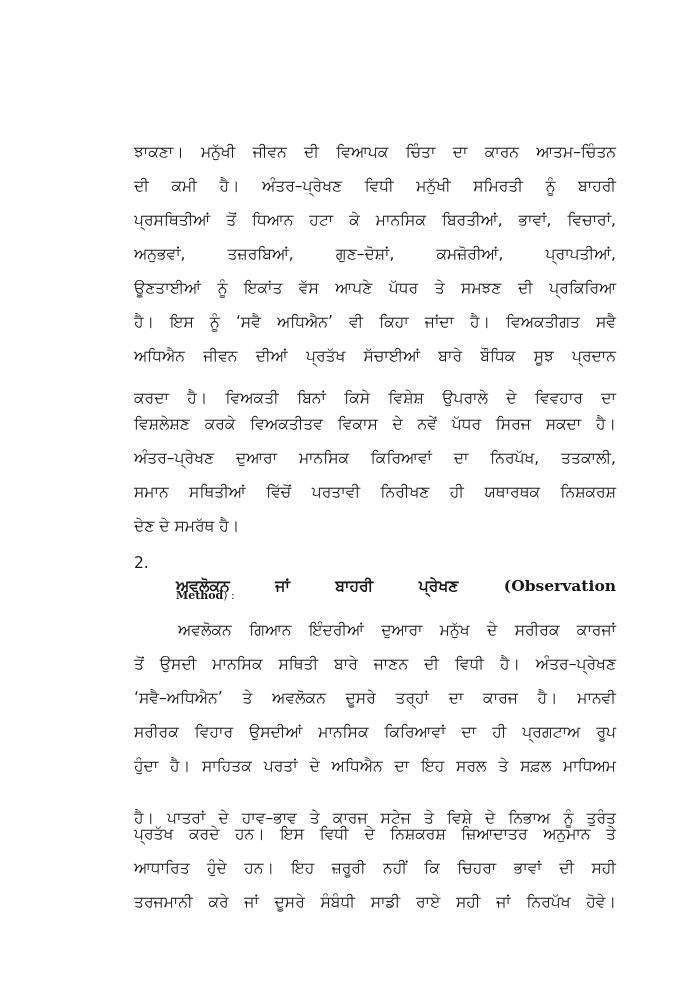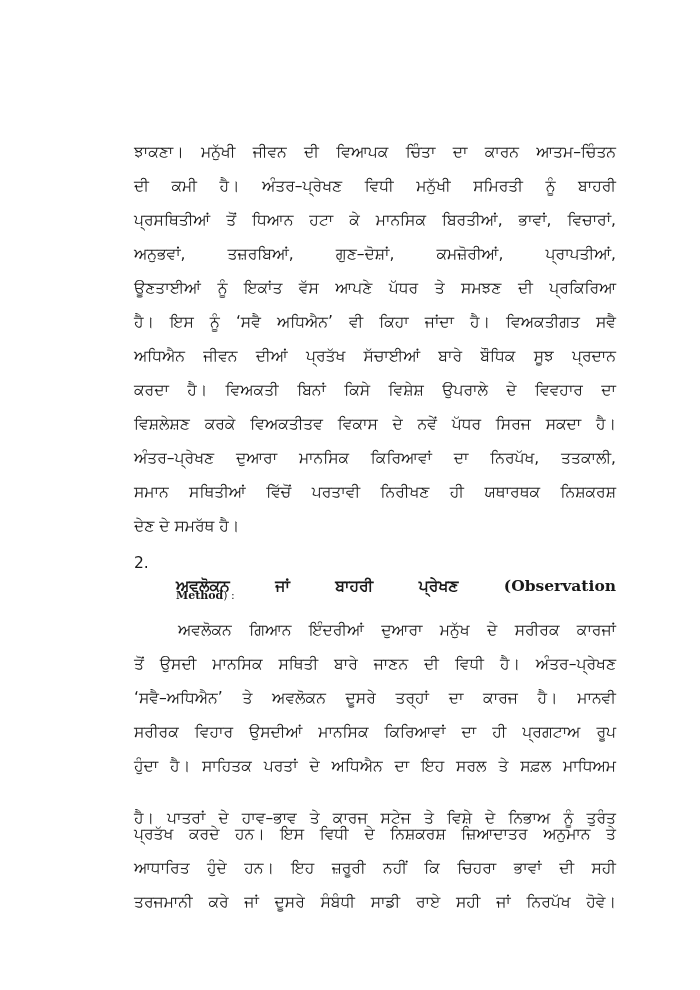--- a/index.html
+++ b/index.html
@@ -35,21 +35,21 @@
 <div class="page">
 
   <div>
     <div class="line" style="top:142px">ਝਾਕਣਾ। ਮਨੁੱਖੀ ਜੀਵਨ ਦੀ ਵਿਆਪਕ ਚਿੰਤਾ ਦਾ ਕਾਰਨ ਆਤਮ–ਚਿੰਤਨ</div>
     <div class="line" style="top:176px">ਦੀ ਕਮੀ ਹੈ। ਅੰਤਰ–ਪ੍ਰੇਖਣ ਵਿਧੀ ਮਨੁੱਖੀ ਸਮਿਰਤੀ ਨੂੰ ਬਾਹਰੀ</div>
     <div class="line" style="top:210px">ਪ੍ਰਸਥਿਤੀਆਂ ਤੋਂ ਧਿਆਨ ਹਟਾ ਕੇ ਮਾਨਸਿਕ ਬਿਰਤੀਆਂ, ਭਾਵਾਂ, ਵਿਚਾਰਾਂ,</div>
     <div class="line" style="top:244px">ਅਨੁਭਵਾਂ, ਤਜ਼ਰਬਿਆਂ, ਗੁਣ–ਦੋਸ਼ਾਂ, ਕਮਜ਼ੋਰੀਆਂ, ਪ੍ਰਾਪਤੀਆਂ,</div>
     <div class="line" style="top:278px">ਊਣਤਾਈਆਂ ਨੂੰ ਇਕਾਂਤ ਵੱਸ ਆਪਣੇ ਪੱਧਰ ਤੇ ਸਮਝਣ ਦੀ ਪ੍ਰਕਿਰਿਆ</div>
     <div class="line" style="top:312px">ਹੈ। ਇਸ ਨੂੰ ‘ਸਵੈ ਅਧਿਐਨ’ ਵੀ ਕਿਹਾ ਜਾਂਦਾ ਹੈ। ਵਿਅਕਤੀਗਤ ਸਵੈ</div>
     <div class="line" style="top:346px">ਅਧਿਐਨ ਜੀਵਨ ਦੀਆਂ ਪ੍ਰਤੱਖ ਸੱਚਾਈਆਂ ਬਾਰੇ ਬੌਧਿਕ ਸੂਝ ਪ੍ਰਦਾਨ</div>
-    <div class="line" style="top:380px">ਕਰਦਾ ਹੈ। ਵਿਅਕਤੀ ਬਿਨਾਂ ਕਿਸੇ ਵਿਸ਼ੇਸ਼ ਉਪਰਾਲੇ ਦੇ ਵਿਵਹਾਰ ਦਾ</div>
+    <div class="line" style="top:388px">ਕਰਦਾ ਹੈ। ਵਿਅਕਤੀ ਬਿਨਾਂ ਕਿਸੇ ਵਿਸ਼ੇਸ਼ ਉਪਰਾਲੇ ਦੇ ਵਿਵਹਾਰ ਦਾ</div>
     <div class="line" style="top:414px">ਵਿਸ਼ਲੇਸ਼ਣ ਕਰਕੇ ਵਿਅਕਤੀਤਵ ਵਿਕਾਸ ਦੇ ਨਵੇਂ ਪੱਧਰ ਸਿਰਜ ਸਕਦਾ ਹੈ।</div>
     <div class="line" style="top:448px">ਅੰਤਰ–ਪ੍ਰੇਖਣ ਦੁਆਰਾ ਮਾਨਸਿਕ ਕਿਰਿਆਵਾਂ ਦਾ ਨਿਰਪੱਖ, ਤਤਕਾਲੀ,</div>
     <div class="line" style="top:482px">ਸਮਾਨ ਸਥਿਤੀਆਂ ਵਿੱਚੋਂ ਪਰਤਾਵੀ ਨਿਰੀਖਣ ਹੀ ਯਥਾਰਥਕ ਨਿਸ਼ਕਰਸ਼</div>
     <div class="line last" style="top:516px">ਦੇਣ ਦੇ ਸਮਰੱਥ ਹੈ।</div>
   </div>
 
   <div class="heading" style="top:553px">
     <span class="num">2.</span>
     <div class="htext">
       <span>ਅਵਲੋਕਨ ਜਾਂ ਬਾਹਰੀ ਪ੍ਰੇਖਣ</span>

